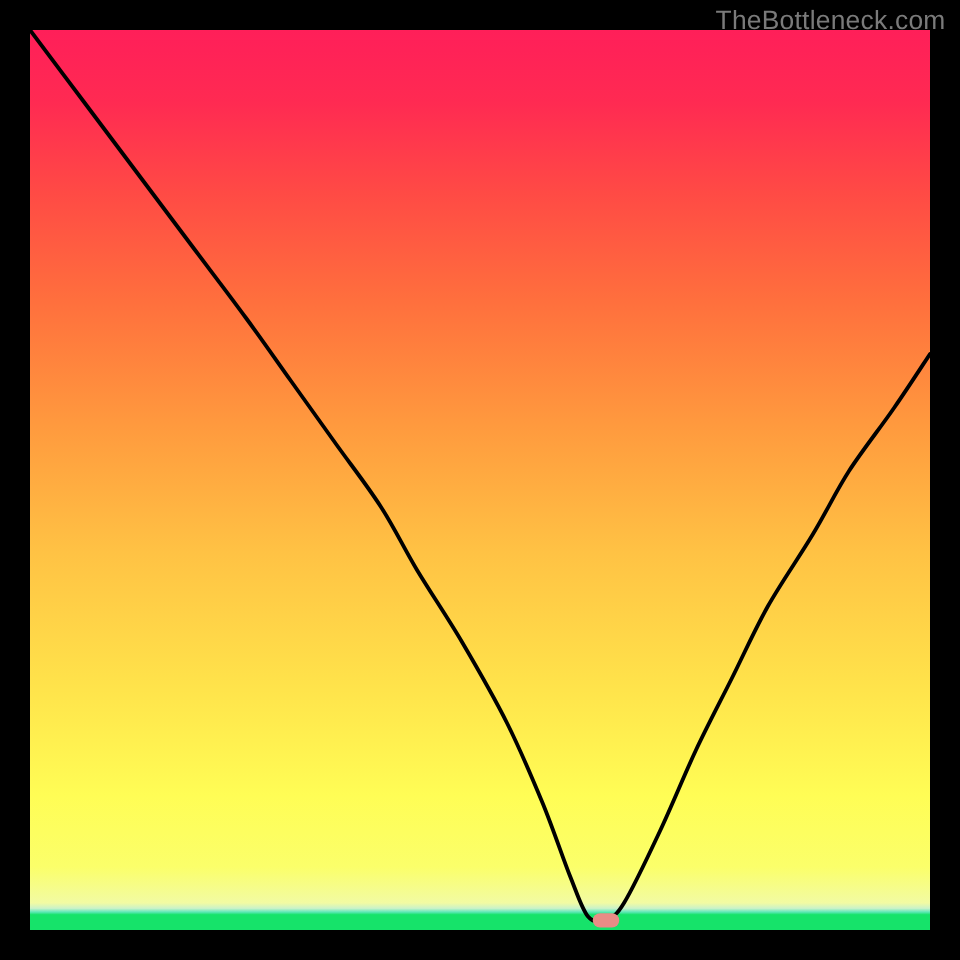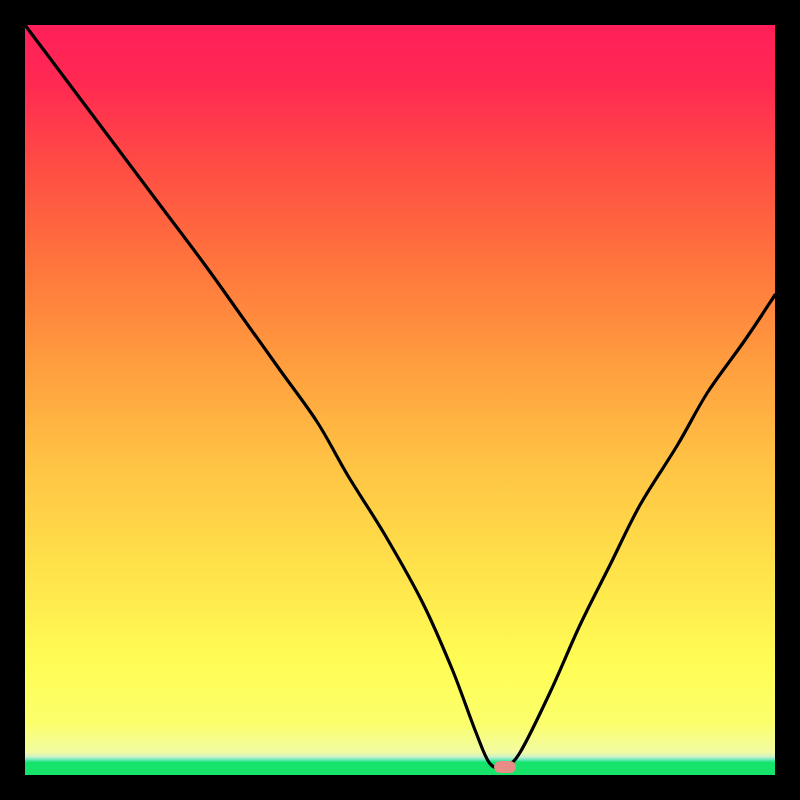--- a/index.html
+++ b/index.html
@@ -72,20 +72,21 @@
     border-radius: 7px;
     background: #e88c86;
     z-index: 3;
   }
 </style>
 </head>
 <body>
 
 <div class="frame">
 
+  <div class="watermark">TheBottleneck.com</div>
 
   <div class="plot-area">
     <div class="gradient"></div>
 
     <svg class="curve" viewBox="0 0 750 750" preserveAspectRatio="none">
       <path id="curve-path" d="M 0.0 0.0 C 7.5 10.0, 30.0 40.0, 45.0 60.0 C 60.0 80.0, 75.0 100.0, 90.0 120.0 C 105.0 140.0, 120.0 160.0, 135.0 180.0 C 150.0 200.0, 166.3 221.2, 180.0 240.0 C 193.8 258.7, 205.0 275.0, 217.5 292.5 C 230.0 310.0, 242.5 327.5, 255.0 345.0 C 267.5 362.5, 281.3 380.0, 292.5 397.5 C 303.8 415.0, 311.3 431.3, 322.5 450.0 C 333.8 468.8, 347.5 488.8, 360.0 510.0 C 372.5 531.3, 386.3 555.0, 397.5 577.5 C 408.8 600.0, 418.7 623.8, 427.5 645.0 C 436.2 666.3, 443.8 689.4, 450.0 705.0 C 456.3 720.6, 460.0 732.8, 465.0 738.8 C 470.0 744.8, 475.0 742.9, 480.0 741.0 C 485.0 739.1, 487.5 739.8, 495.0 727.5 C 502.5 715.3, 515.0 688.8, 525.0 667.5 C 535.0 646.3, 545.0 621.3, 555.0 600.0 C 565.0 578.8, 575.0 560.0, 585.0 540.0 C 595.0 520.0, 603.8 500.0, 615.0 480.0 C 626.3 460.0, 641.3 438.8, 652.5 420.0 C 663.8 401.3, 671.3 385.0, 682.5 367.5 C 693.8 350.0, 708.8 331.3, 720.0 315.0 C 731.3 298.8, 745.0 277.5, 750.0 270.0" fill="none" stroke="#000" stroke-width="3.2" stroke-linecap="round" stroke-linejoin="round"></path>
     </svg>
 
     <div class="marker"></div>
   </div>

